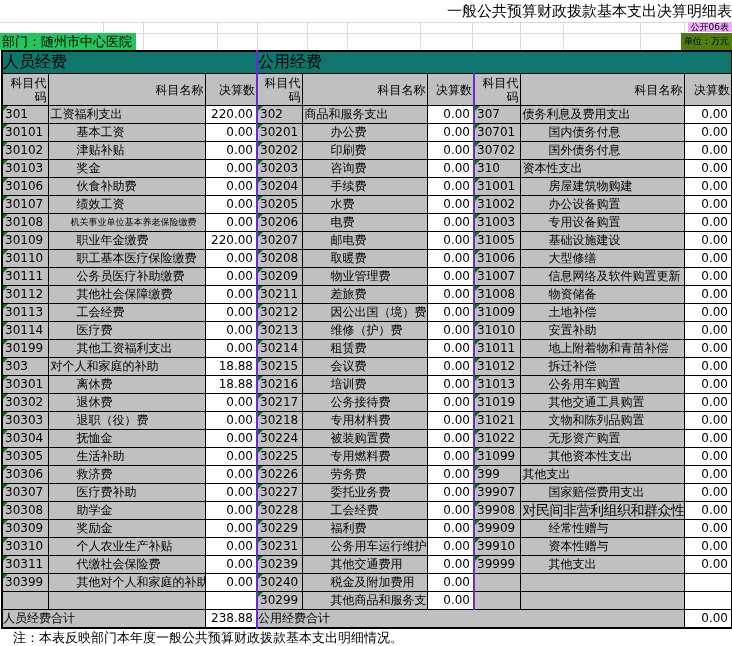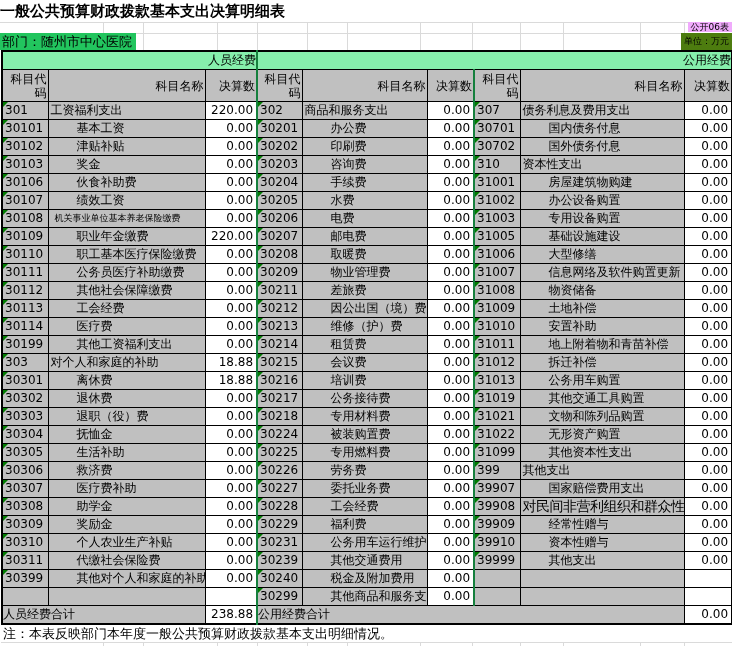--- a/index.html
+++ b/index.html
@@ -2,43 +2,43 @@
 <html><head>
 <meta charset="utf-8">
 <style>
   *{box-sizing:border-box;margin:0;padding:0}
   html,body{background:#fff}
   body{font-family:"DejaVu Sans","Liberation Sans",sans-serif;color:#000;width:732px}
   .sheet{position:relative;width:732px;height:646px;background:#fff;overflow:hidden}
   .gridband{position:absolute;left:0;top:22px;width:732px;height:28px;z-index:1;pointer-events:none}
   .gridband i,.strip i{position:absolute;top:0;width:1px;height:100%;background:#dadada}
   .gridband .h{position:absolute;left:0;width:732px;height:1px;background:#dadada}
-  .title{height:22px;line-height:22px;text-align:left;font-weight:bold;font-size:15px;position:relative;z-index:2}
+  .title{height:22px;line-height:22px;text-align:right;font-weight:normal;font-size:15px;position:relative;z-index:2}
   .meta1{height:11px;line-height:11px;font-size:9px;text-align:right;position:relative;z-index:2}
   .meta1 span{background:#f0abfc;padding:0 3px}
   .meta2{height:17px;line-height:17px;display:flex;justify-content:space-between;align-items:center;position:relative;z-index:2}
   .meta2 .dep{font-size:13px;background:#22c55e;padding:0 4px 0 2px}
   .meta2 .unit{font-size:9px;background:#4d7c0f;padding:0 3px}
   table{border-collapse:collapse;table-layout:fixed;width:730px;margin-left:1px;position:relative;z-index:2;background:#fff}
   th,td{border:1px solid #000;font-size:12px;font-weight:normal;overflow:hidden;white-space:nowrap;vertical-align:middle}
   table{border:2px solid #000}
-  .bL2{border-left:2px solid #15803d}
+  .bL2{border-left:2px solid #6d28d9}
   .grey{background:#c0c0c0}
-  .ghead th{height:13px;text-align:right;background:#86efac;font-size:12px}
+  .ghead th{height:13px;text-align:left;background:#0f766e;font-size:16px}
   .chead th{height:32px;text-align:right;background:#c0c0c0;white-space:normal;line-height:14px;padding:0 1px}
   tbody td,tfoot td{height:17px;line-height:17px}
   td.code{padding-left:2px;position:relative}
   td.name{padding-left:2px}
   td.name.ind{padding-left:28px}
-  td.name.fit1{font-size:9px;padding-left:6px}
+  td.name.fit1{font-size:9px;padding-left:22px}
   td.name.fit2{font-size:14px;letter-spacing:-0.5px;padding-left:2px}
   td.val{background:#fff;text-align:right;padding-right:3px}
   .tri{position:absolute;left:0;top:0;width:0;height:0;border-top:5px solid #007b00;border-right:5px solid transparent}
   td.tot{text-align:left}
-  .note{margin-left:1px;height:18px;line-height:18px;font-size:13px;padding-left:2px;border-bottom:1px solid #dadada;position:relative;z-index:2;background:#fff}
+  .note{margin-left:1px;height:18px;line-height:18px;font-size:13px;padding-left:12px;border-bottom:1px solid #dadada;position:relative;z-index:2;background:#fff}
   .strip{position:relative;height:6px;background:#fff}
 </style>
 </head>
 <body>
 
 <div class="sheet">
   <div class="gridband">
       <i class="h" style="top: 0px;"></i>
       <i class="h" style="top: 11px;"></i>
       <i style="left: 103px;"></i>

